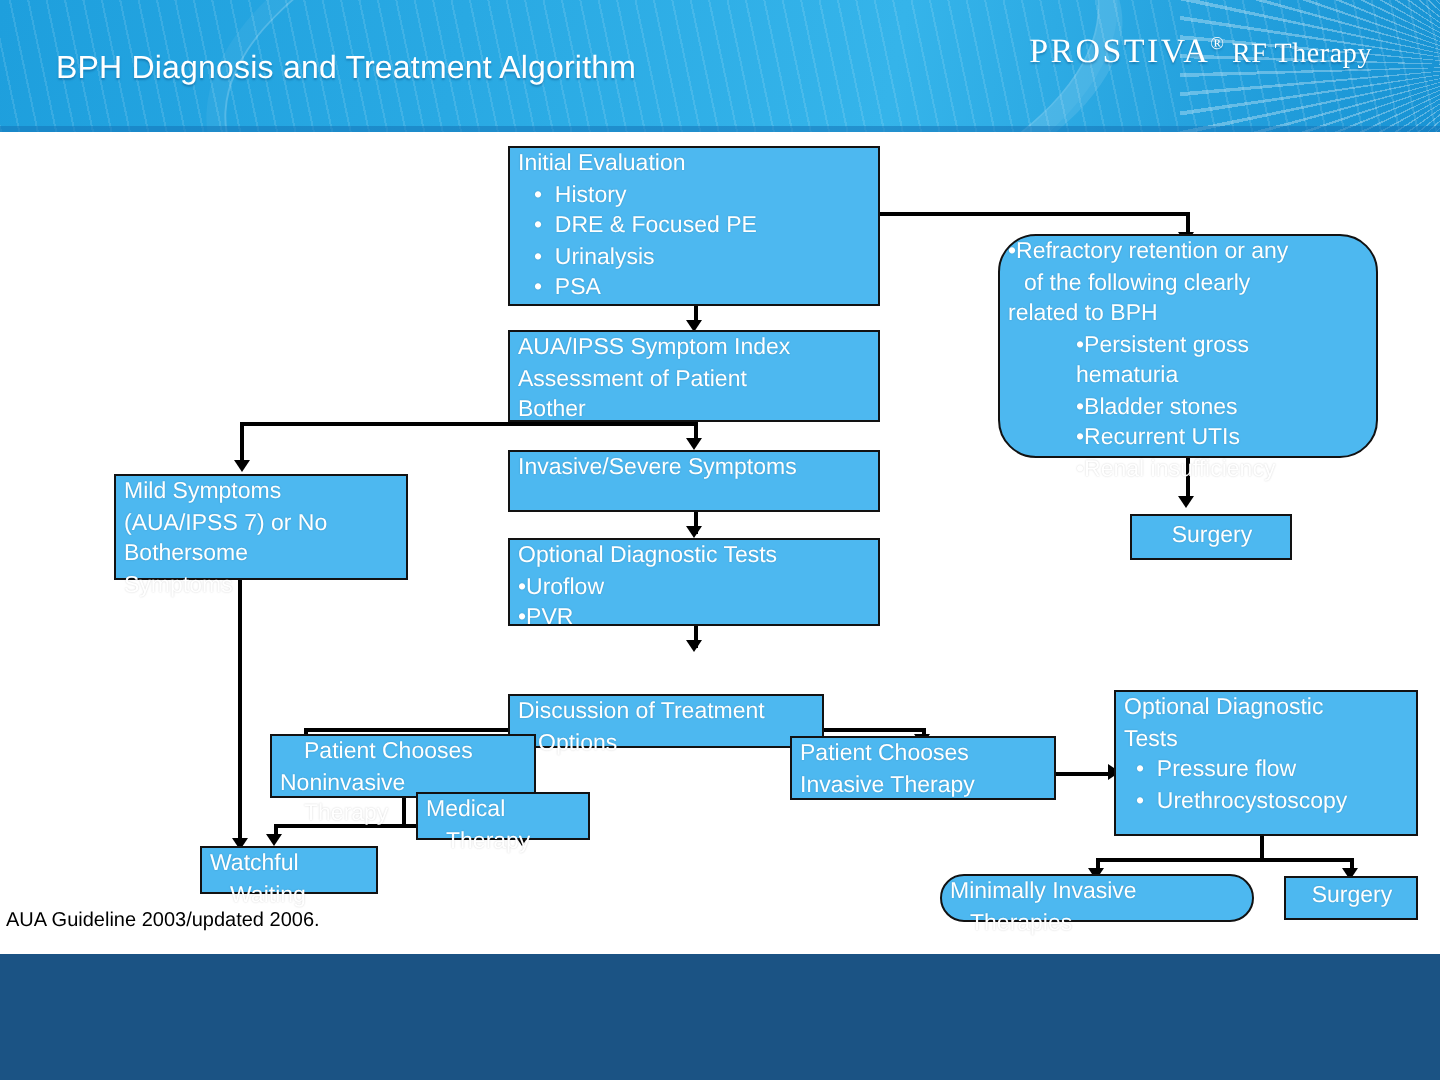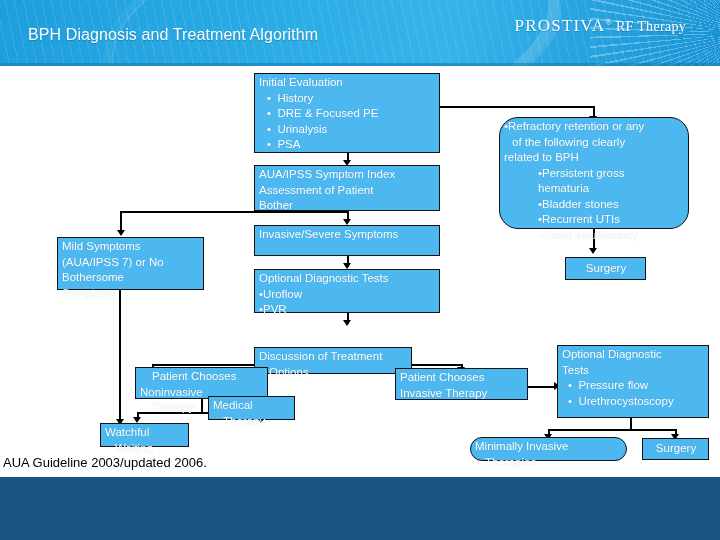--- a/index.html
+++ b/index.html
@@ -75,21 +75,21 @@
     border-left:4px solid transparent;border-right:4px solid transparent;
     border-top:6px solid #000;
   }
   .arrow-r{
     position:absolute;width:0;height:0;
     border-top:4px solid transparent;border-bottom:4px solid transparent;
     border-left:6px solid #000;
   }
 
   .note{
-    position:absolute;left:3px;top:455px;font-size:13px;color:#000;white-space:nowrap;
+    position:absolute;left:3px;top:455px;font-size:10px;color:#000;white-space:nowrap;
   }
 </style>
 </head>
 <body>
 
 <div id="slide">
 
   <div class="header">
     <div class="swoosh"></div>
     <div class="arcs"></div>

